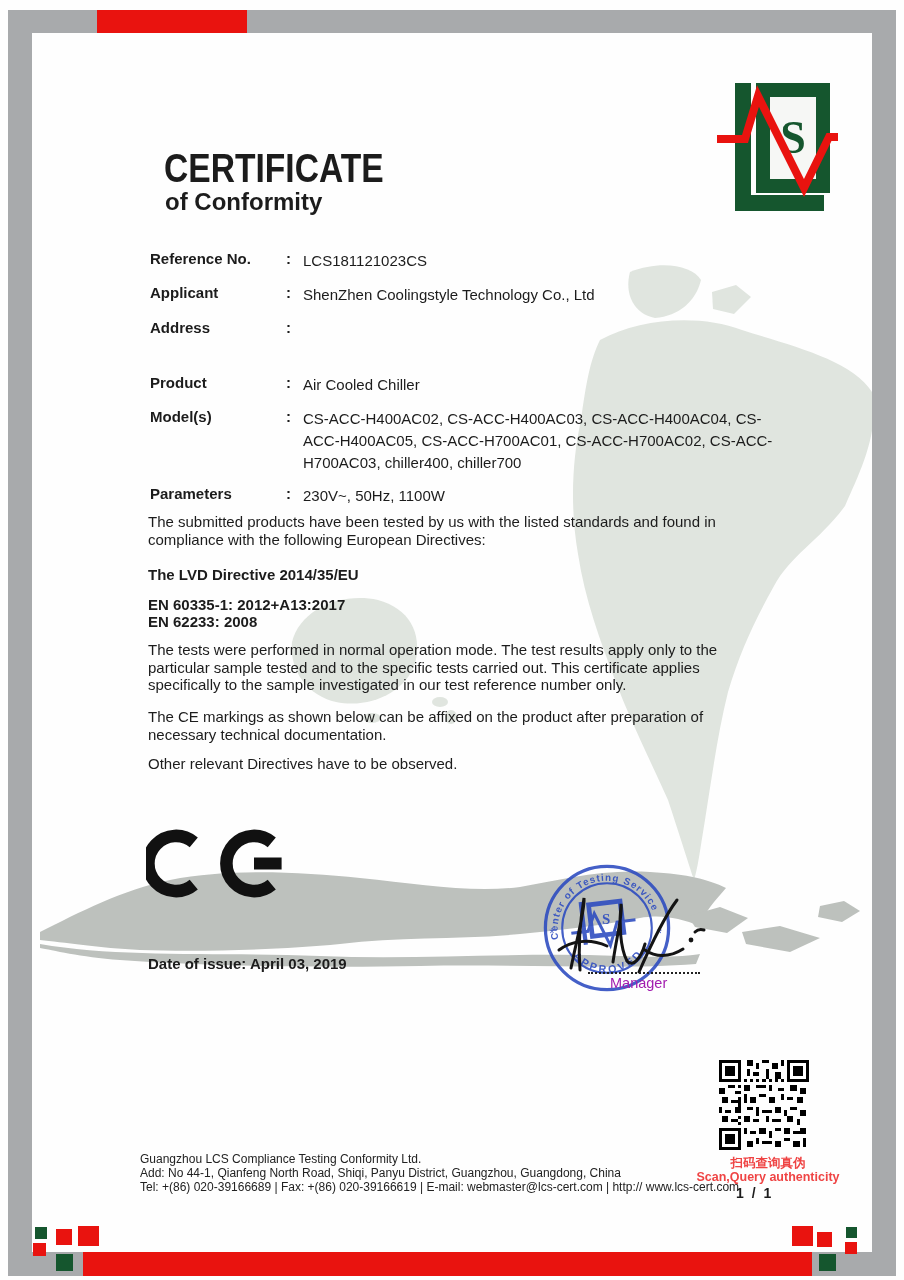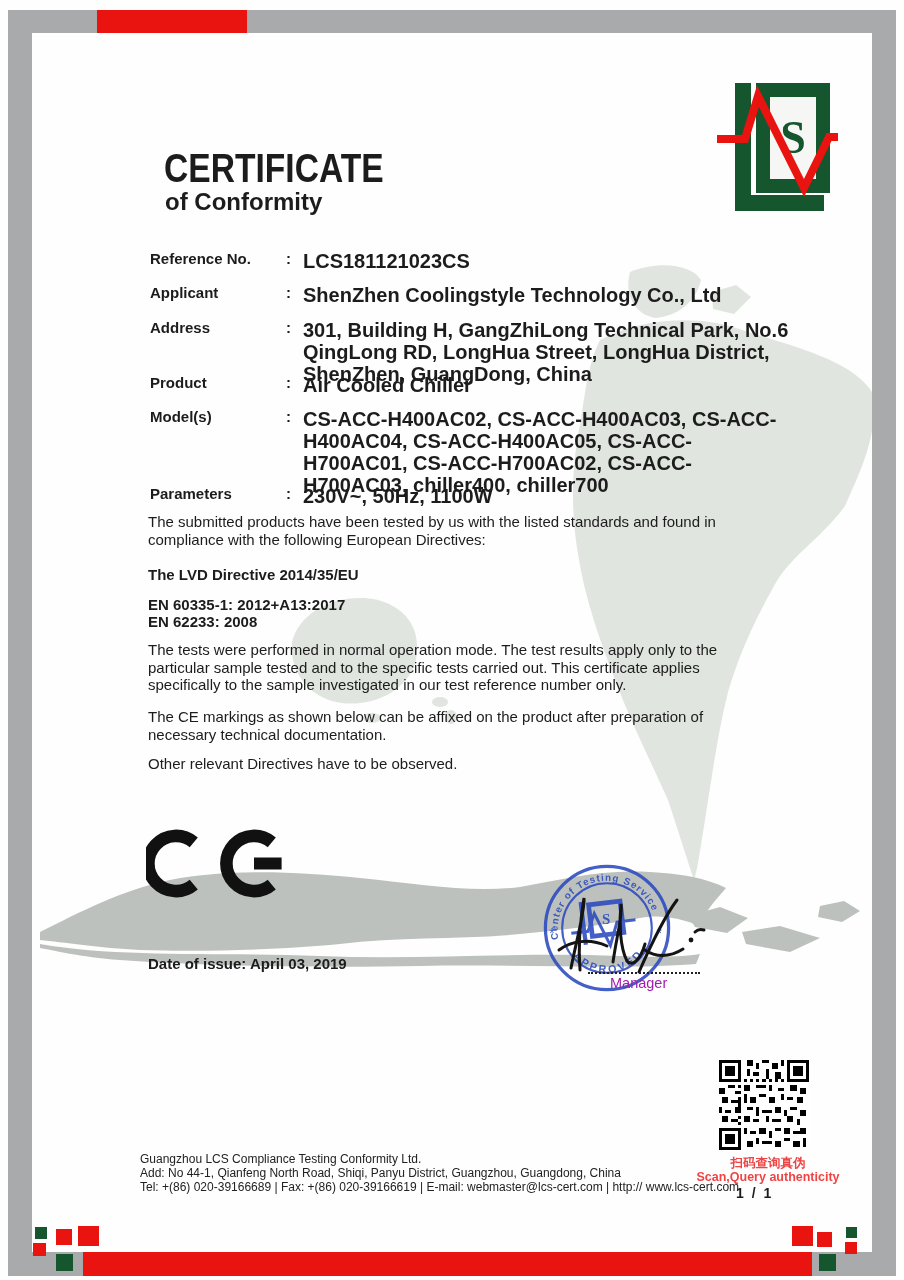--- a/index.html
+++ b/index.html
@@ -13,21 +13,21 @@
   .red{background:#e9130f;}
   .green{background:#15562e;}
   
   .title{left:164px;top:146px;font-size:40px;font-weight:bold;letter-spacing:0;
          transform:scaleX(.84);transform-origin:left top;white-space:nowrap;}
   .subtitle{left:165px;top:188px;font-size:24px;font-weight:bold;white-space:nowrap;}
   
   .row{left:150px;display:flex;align-items:flex-start;}
   .row .lbl{width:136px;font-size:15px;font-weight:bold;flex:none;}
   .row .sep{width:17px;font-size:15px;font-weight:bold;flex:none;}
-  .row .val{width:492px;font-size:20px;font-weight:bold;line-height:22px;}
+  .row .val{width:492px;font-size:15px;font-weight:normal;line-height:22px;}
   
   .para{left:148px;width:618px;font-size:15px;line-height:17.5px;}
   .bold{font-weight:bold;}
   .date{left:148px;top:955px;font-size:15px;font-weight:bold;}
   
   .foot{left:140px;font-size:12px;color:#222;white-space:nowrap;}
   .qrcap{left:688px;width:160px;text-align:center;font-size:12.5px;font-weight:bold;color:#ef4444;}
   .pagenum{left:736px;top:1185px;font-size:14px;font-weight:bold;letter-spacing:2px;}
   .manager{left:610px;top:975px;font-size:14.5px;color:#a21caf;}
   .dotline{left:588px;top:958px;width:112px;height:14px;border-bottom:2px dotted #222;}
@@ -98,21 +98,20 @@
     <span class="val">LCS181121023CS</span>
   </div>
   <div class="abs row" style="top:284px;">
     <span class="lbl">Applicant</span>
     <span class="sep">:</span>
     <span class="val">ShenZhen Coolingstyle Technology Co., Ltd</span>
   </div>
   <div class="abs row" style="top:319px;">
     <span class="lbl">Address</span>
     <span class="sep">:</span>
-    <span class="val">301, Building H, GangZhiLong Technical Park, No.6 QingLong RD, LongHua Street, LongHua District, ShenZhen, GuangDong, China</span>
   </div>
   <div class="abs row" style="top:374px;">
     <span class="lbl">Product</span>
     <span class="sep">:</span>
     <span class="val">Air Cooled Chiller</span>
   </div>
   <div class="abs row" style="top:408px;justify-content:flex-end;">
     <span class="lbl">Model(s)</span>
     <span class="sep">:</span>
     <span class="val">CS-ACC-H400AC02, CS-ACC-H400AC03, CS-ACC-H400AC04, CS-ACC-H400AC05, CS-ACC-H700AC01, CS-ACC-H700AC02, CS-ACC-H700AC03, chiller400, chiller700</span>

